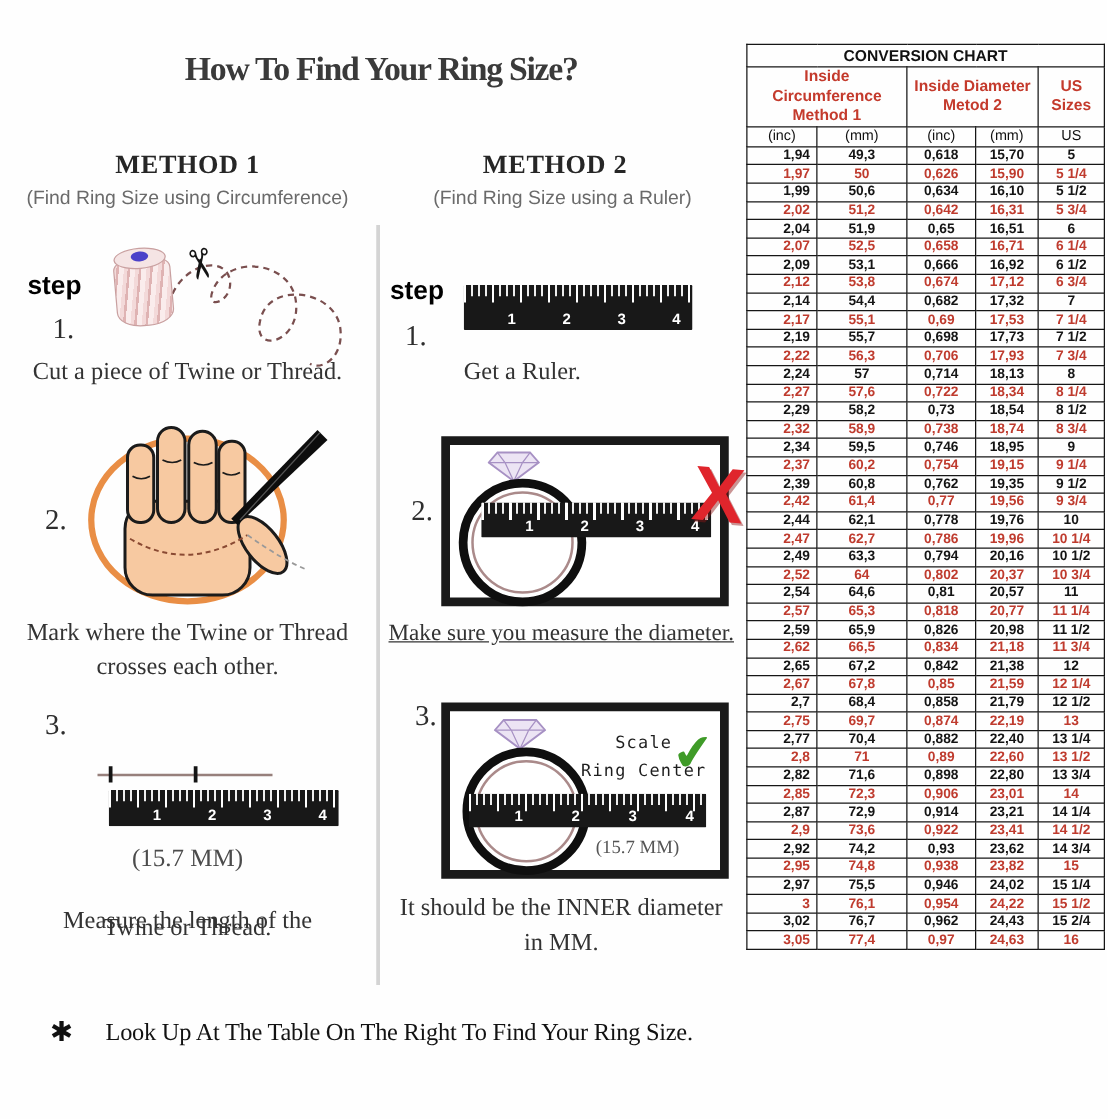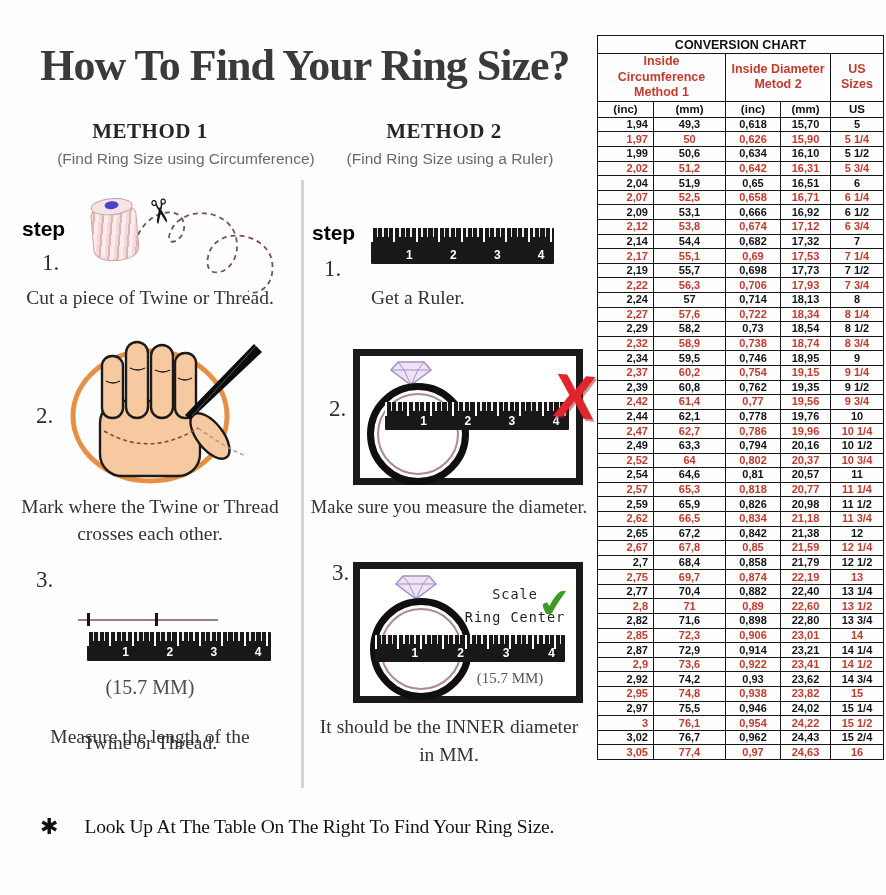--- a/index.html
+++ b/index.html
@@ -1,21 +1,21 @@
 <!DOCTYPE html>
 <html><head>
 <meta charset="utf-8">
 <style>
   html,body{margin:0;padding:0;background:#fff;}
   .canvas{position:relative;width:886px;height:895px;background:#fefefe;overflow:hidden;
           font-family:"Liberation Serif",serif;color:#222;}
   .abs{position:absolute;}
 
   
-  .main-title{top:40px;left:0;width:610px;text-align:center;font-size:44px;font-weight:600;
+  .main-title{top:40px;left:0;width:610px;text-align:center;font-size:27px;font-weight:600;
               color:#3a3a3a;letter-spacing:-1px;}
   .method-head{top:119px;width:300px;text-align:center;font-size:21px;font-weight:bold;
                color:#262626;letter-spacing:.5px;}
   .method-sub{top:150px;width:300px;text-align:center;font-family:"Liberation Sans",sans-serif;
               font-size:15.5px;color:#6a6a6a;}
   .divider{left:301px;top:180px;width:3px;height:608px;background:#d4d4d4;}
 
   .step-label{font-family:"Liberation Sans",sans-serif;font-size:21px;font-weight:600;color:#000000;}
   .step-num{font-size:23px;color:#2e2e2e;}
   .cap{font-size:19.5px;color:#333;white-space:nowrap;}
@@ -64,36 +64,36 @@
   .footer .text{font-size:19.5px;color:#121212;white-space:nowrap;letter-spacing:-.2px;}
 
   
   .chart-wrap{left:597px;top:35px;}
   table.conv{border-collapse:collapse;table-layout:fixed;width:266px;
     font-family:"Liberation Sans",sans-serif;}
   table.conv th,table.conv td{border:1px solid #161616;padding:0;}
   .conv .title-row th{height:17px;font-size:12.5px;font-weight:bold;color:#111;text-align:center;}
   .conv .group-row th{height:34px;font-size:12.5px;font-weight:bold;color:#c43a2c;
     text-align:center;line-height:1.25;}
-  .conv .sub-row th{height:15px;font-size:11.5px;font-weight:bold;color:#111;text-align:center;}
+  .conv .sub-row th{height:15px;font-size:11.5px;font-weight:normal;color:#111;text-align:center;}
   .conv tbody td{height:13.6px;font-size:11px;font-weight:bold;text-align:center;line-height:1;}
   .conv tbody td:first-child{text-align:right;padding-right:5px;}
   .conv tbody tr:nth-child(odd){color:#141414;}
   .conv tbody tr:nth-child(even){color:#bf3b2e;}
 </style>
 </head>
 <body>
 
 <div class="canvas">
 
   <div class="abs main-title">How To Find Your Ring Size?</div>
 
   <div class="abs method-head" style="left:0;">METHOD 1</div>
   <div class="abs method-head" style="left:294px;">METHOD 2</div>
-  <div class="abs method-sub" style="left:0;padding-left:36px;">(Find Ring Size using Circumference)</div>
+  <div class="abs method-sub" style="left:0;">(Find Ring Size using Circumference)</div>
   <div class="abs method-sub" style="left:300px;">(Find Ring Size using a Ruler)</div>
   <div class="abs divider"></div>
 
   <div class="abs step-label" style="left:22px;top:217px;">step</div>
 
   <svg class="abs" style="left:80px;top:193px;" width="215" height="118" viewBox="0 0 215 118">
     <path d="M58,42 C70,16 102,12 104,32 C106,48 84,56 90,40 C100,12 148,14 156,44
              C164,80 122,92 128,64 C134,32 186,38 192,68 C196,92 178,104 168,98" fill="none" stroke="#7a4f4f" stroke-width="1.8" stroke-dasharray="5,4"></path>
   </svg>
   <div class="abs spool"></div>
@@ -162,21 +162,21 @@
     </svg>
     <div class="abs ring" style="left:7px;top:27px;"></div>
     <div class="ruler" style="left:25px;top:46px;width:184px;height:28px;z-index:3;">
         <span style="left: 21%;">1</span>
         <span style="left: 45%;">2</span>
         <span style="left: 69%;">3</span>
         <span style="left: 93%;">4</span>
       </div>
   </div>
   <div class="abs x-mark" style="left:554px;top:366px;">X</div>
-  <div class="abs cap center300b" style="top:497px;font-size:18.5px;">Make sure you measure the diameter.</div>
+  <div class="abs cap center300b" style="top:497px;font-size:18.5px;text-decoration:underline;">Make sure you measure the diameter.</div>
 
   <div class="abs step-num" style="left:332px;top:560px;">3.</div>
   <div class="abs frame" style="left:353px;top:562px;width:216px;height:127px;">
     <svg class="abs" style="left:35px;top:5px;" width="42" height="26" viewBox="0 0 42 26">
       <path d="M8,2 L34,2 L41,10 L21,25 L1,10 Z" fill="#ece4f4" stroke="#a791c4" stroke-width="1.5"></path>
       <path d="M1,10 L41,10 M8,2 L14,10 L21,25 M34,2 L28,10 L21,25" fill="none" stroke="#a791c4" stroke-width="1"></path>
     </svg>
     <div class="abs scale-label" style="left:100px;top:14px;width:110px;">
       <div>Scale</div>
       <div>Ring Center</div>

